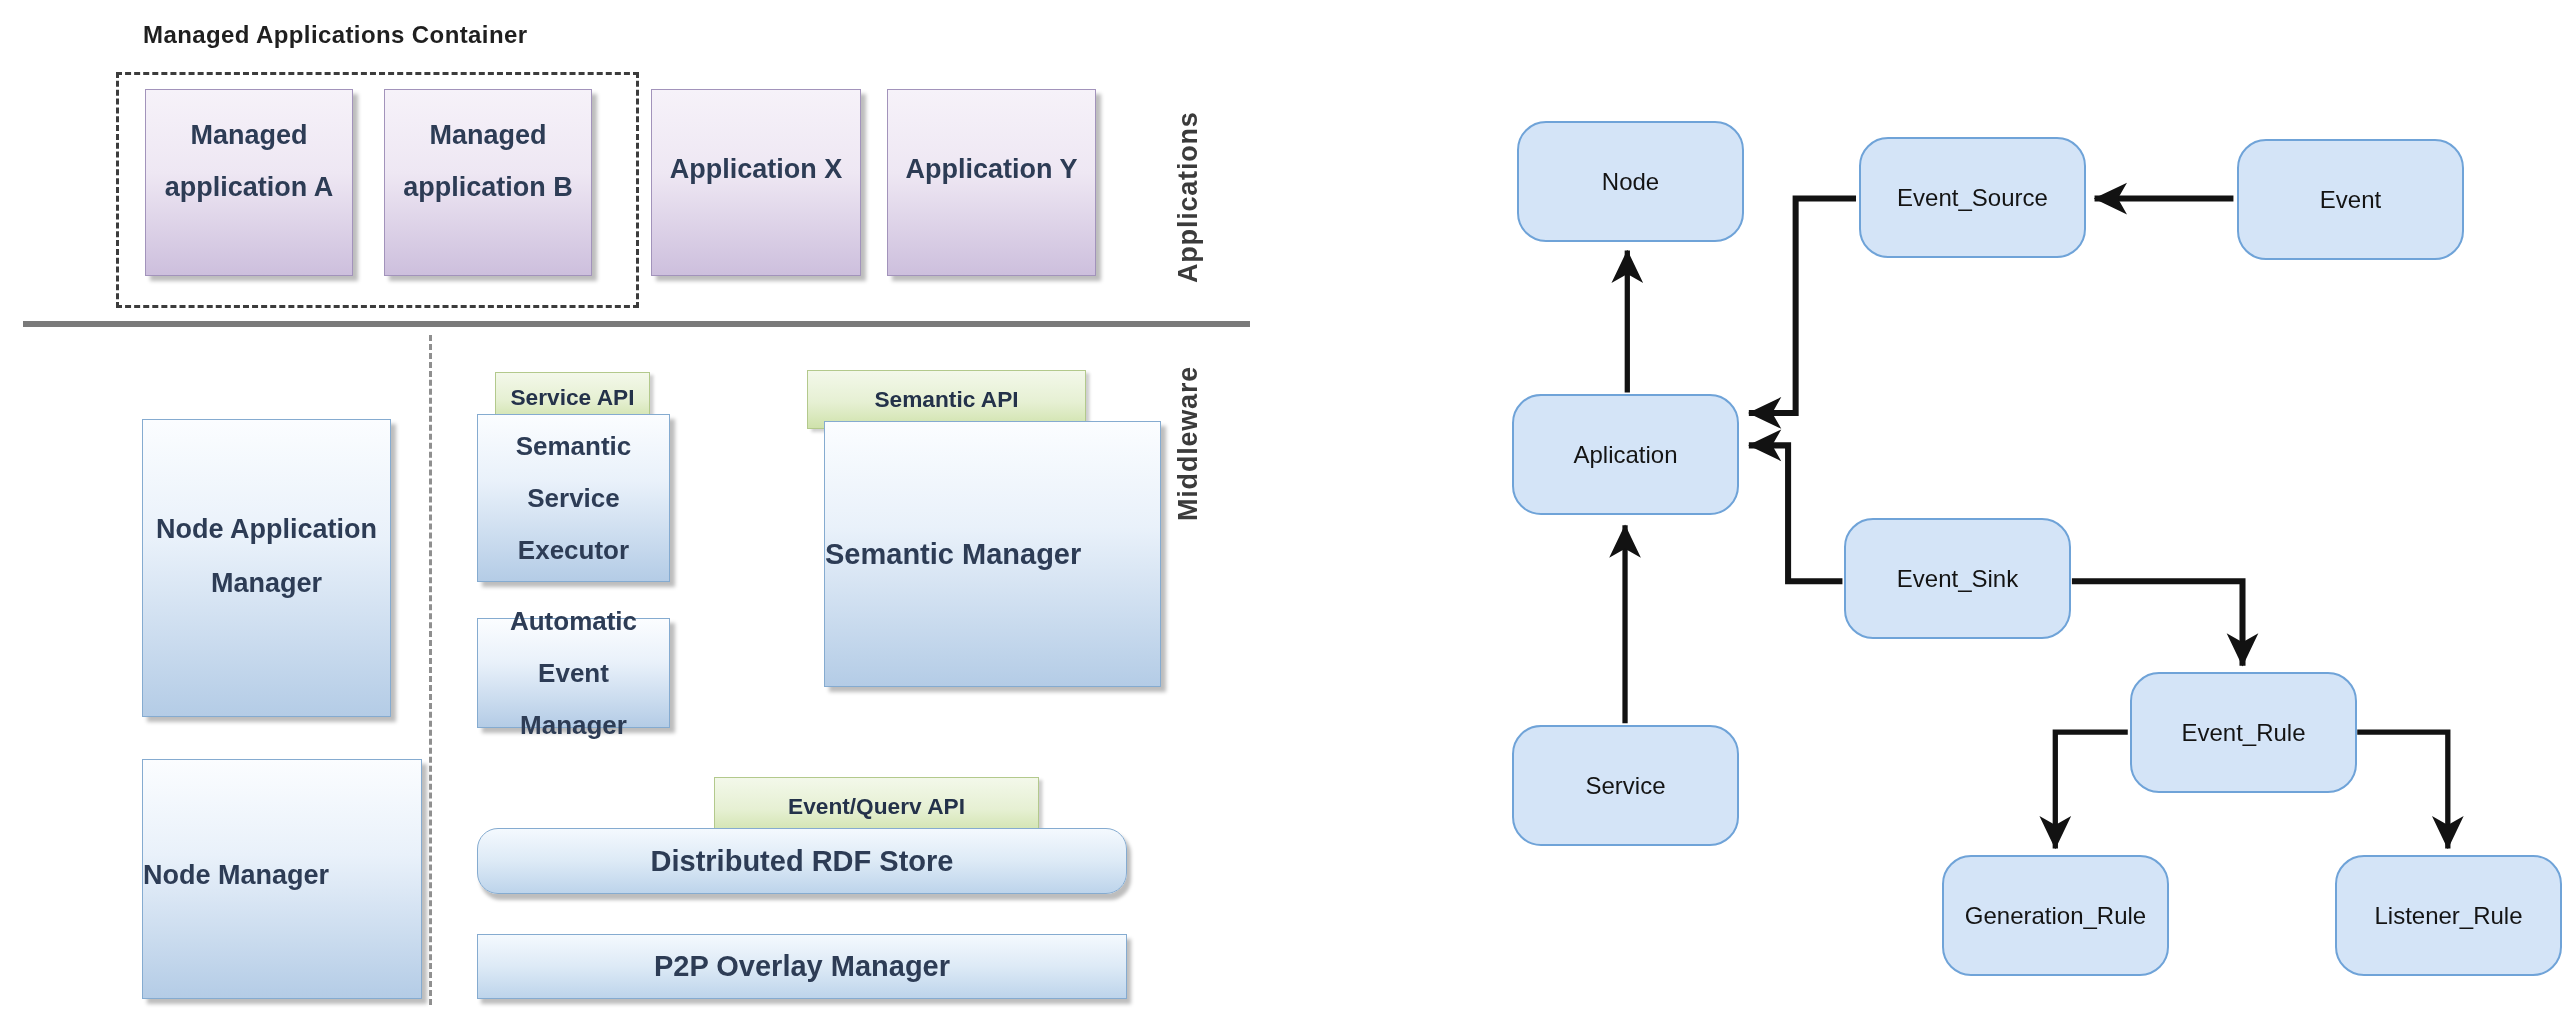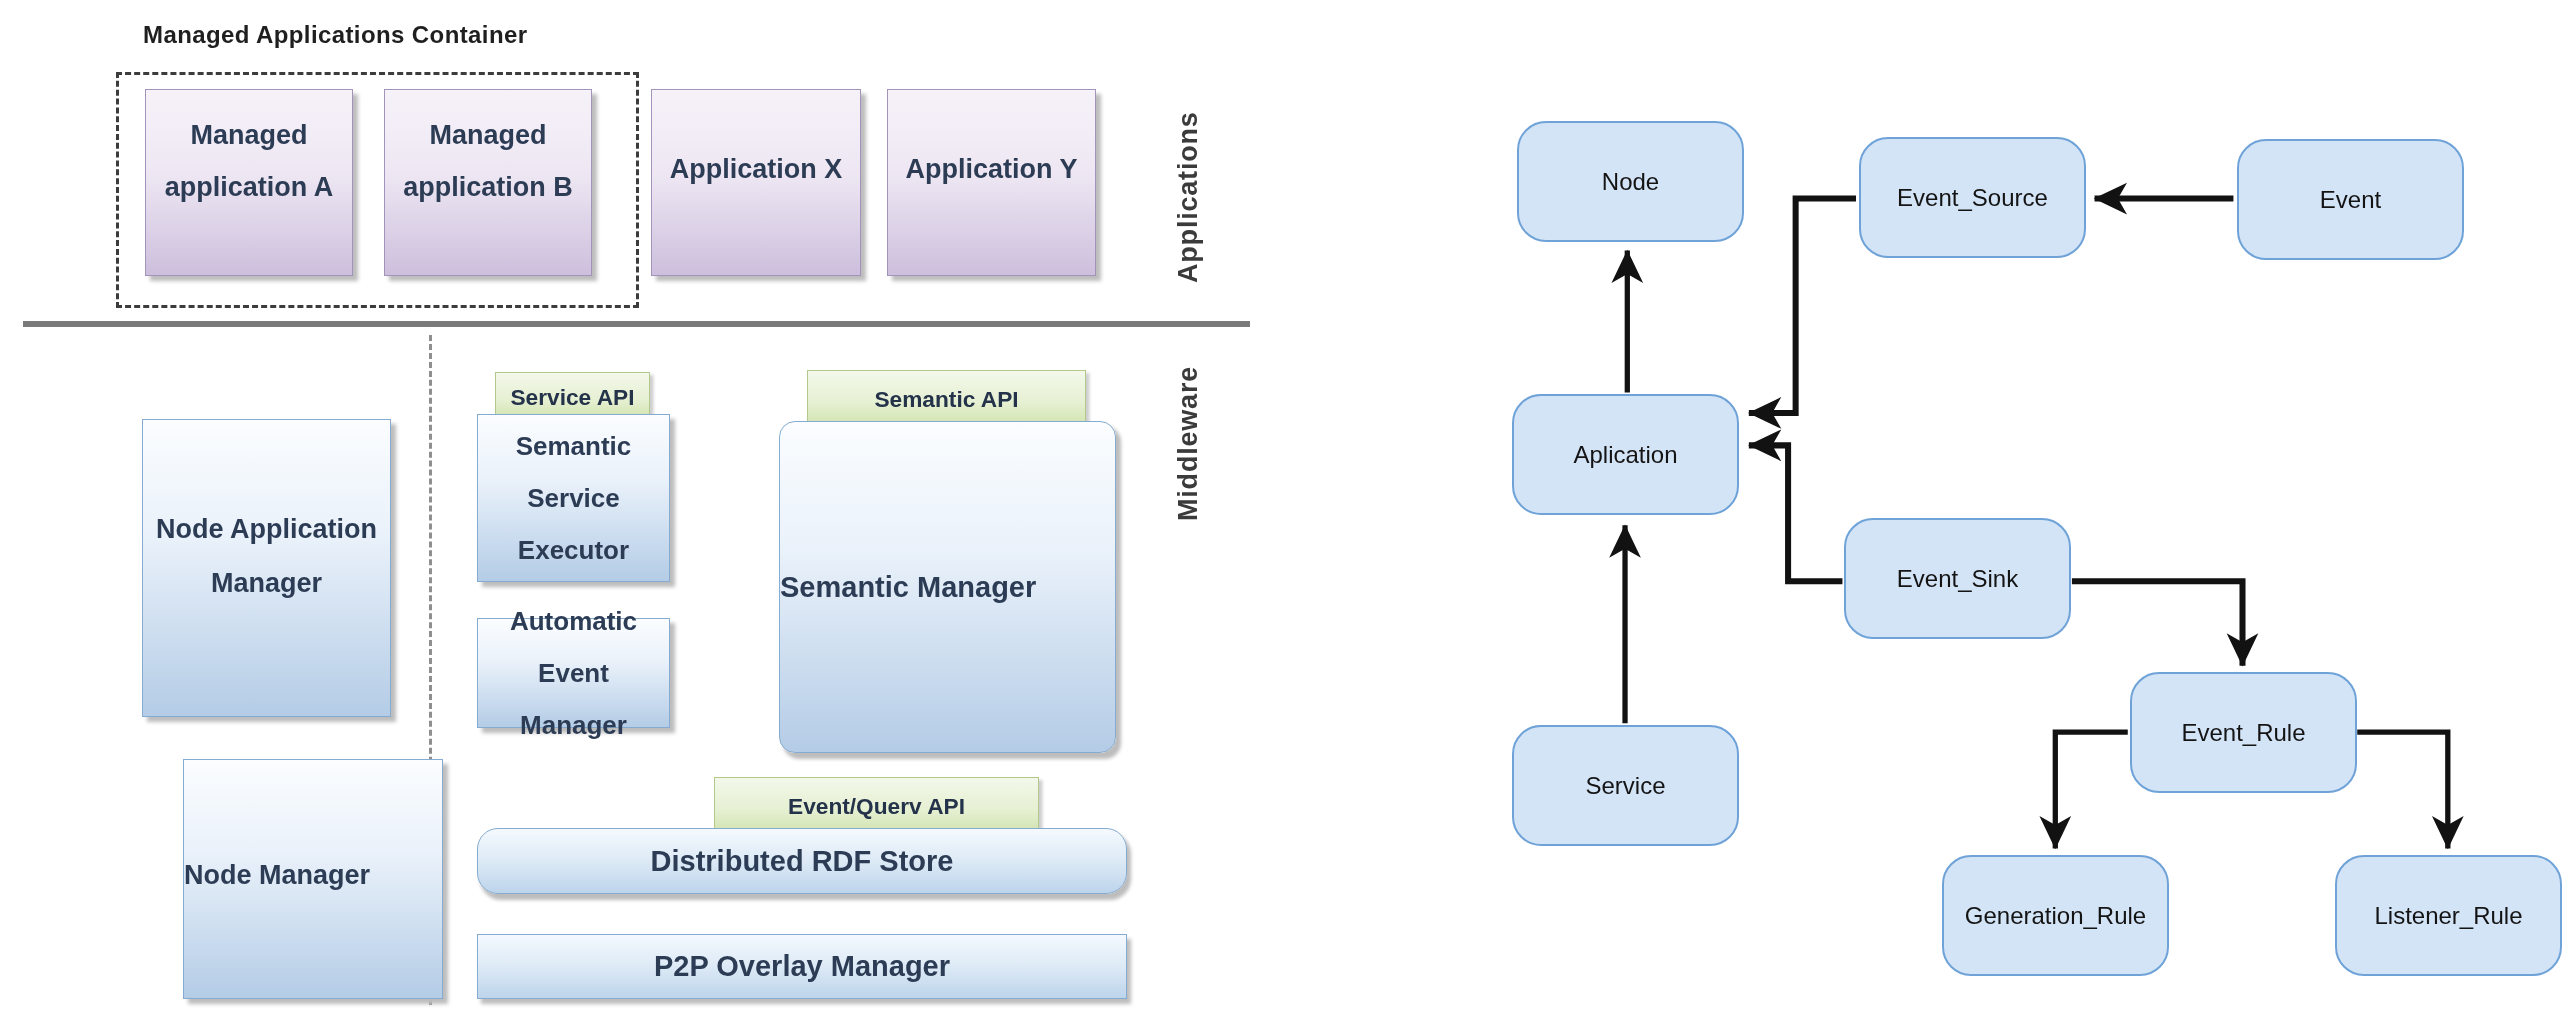--- a/index.html
+++ b/index.html
@@ -74,38 +74,38 @@
   <div class="layer-label" style="left:1169px;top:112px;height:170px;width:39px;">Applications</div>
 
   <div class="divider"></div>
   <div class="vdash"></div>
 
   <div class="layer-label" style="left:1169px;top:355px;height:177px;width:39px;">Middleware</div>
 
   <div class="bbox pad-b-80" style="left:142px;top:419px;width:249px;height:298px;padding-left:6px;padding-right:6px;">
     <span>Node Application Manager</span>
   </div>
-  <div class="bbox pad-b-10" style="left:142px;top:759px;width:260px;height:240px;margin-left:41px;">
+  <div class="bbox pad-b-10" style="left:142px;top:759px;width:280px;height:240px;">
     <span>Node Manager</span>
   </div>
 
   <div class="tab" style="left:495px;top:372px;width:155px;height:50px;">
     <span>Service API</span>
   </div>
   <div class="bbox fs-34" style="left:477px;top:414px;width:193px;height:168px;line-height:2.0;">
     <span>Semantic Service Executor</span>
   </div>
   <div class="bbox fs-34 pad-x-40" style="left:477px;top:618px;width:193px;height:110px;line-height:2.0;">
     <span>Automatic Event Manager</span>
   </div>
 
   <div class="tab" style="left:807px;top:370px;width:279px;height:59px;">
     <span>Semantic API</span>
   </div>
-  <div class="bbox fs-38" style="left:779px;top:421px;width:337px;height:332px;border-radius:16px;">
+  <div class="bbox fs-38" style="left:824px;top:421px;width:337px;height:266px;">
     <span>Semantic Manager</span>
   </div>
 
   <div class="tab" style="left:714px;top:777px;width:325px;height:59px;">
     <span>Event/Querv API</span>
   </div>
   <div class="bar" style="left:477px;top:828px;width:650px;height:66px;border-radius:21px;">
     <span>Distributed RDF Store</span>
   </div>
   <div class="bar" style="left:477px;top:934px;width:650px;height:65px;">

